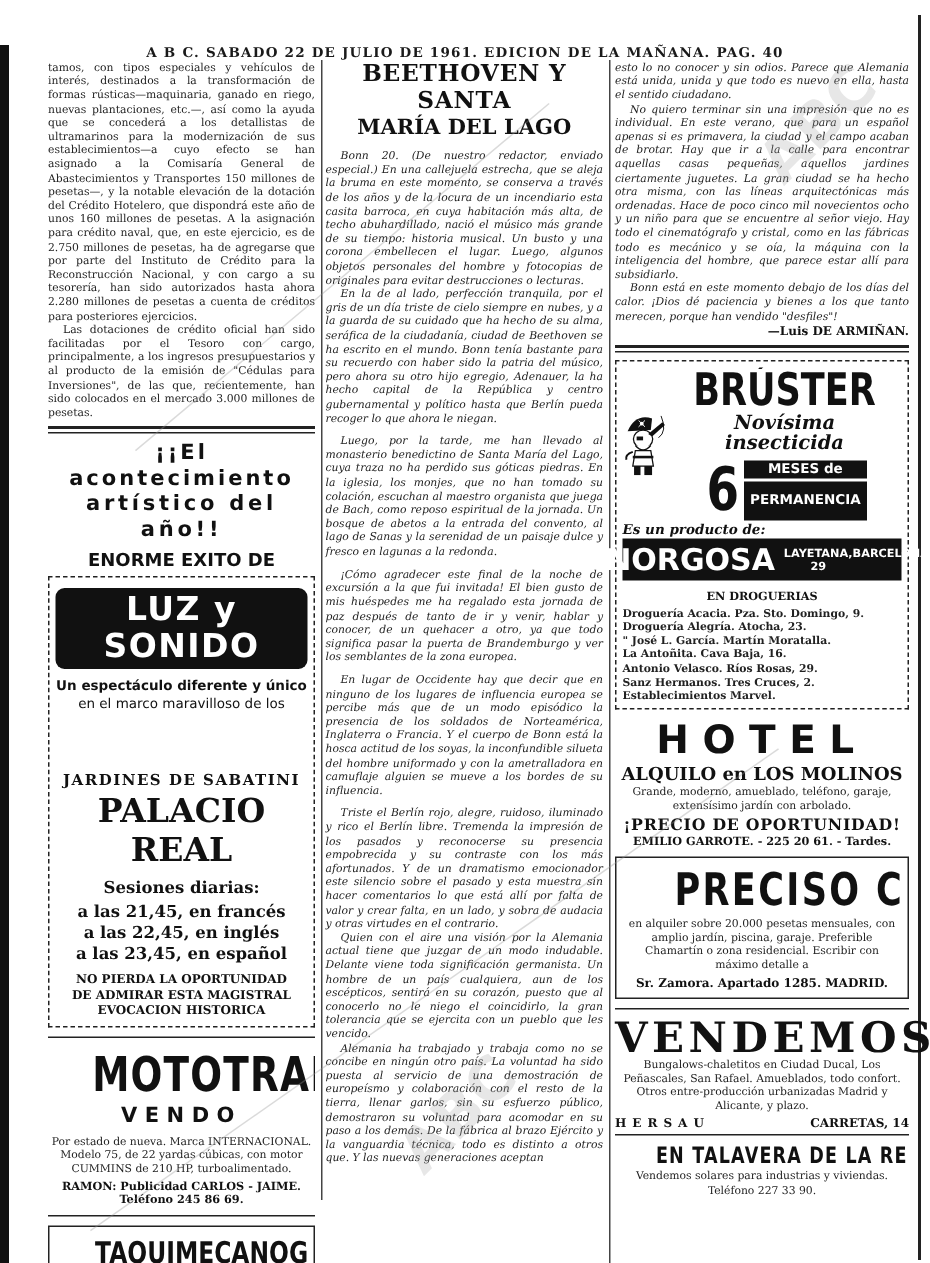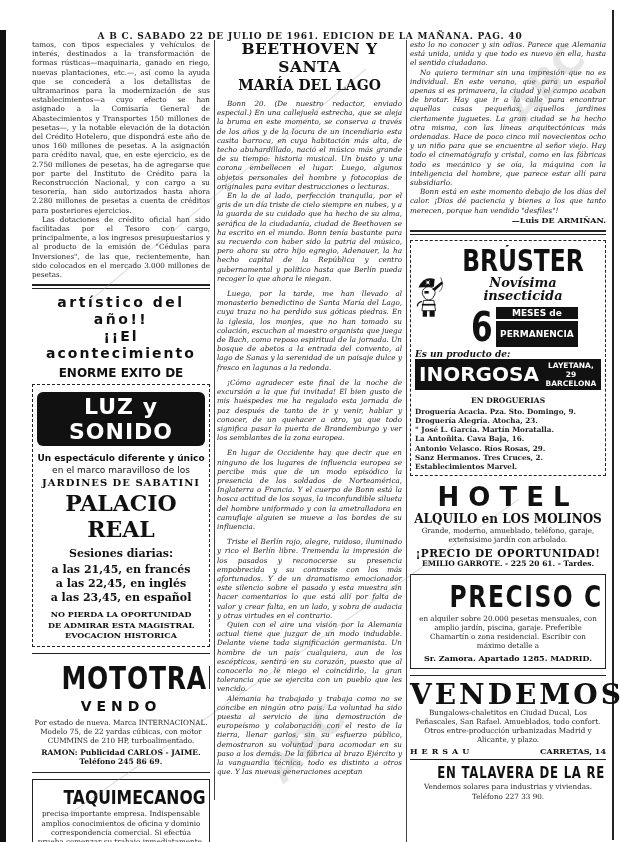--- a/index.html
+++ b/index.html
@@ -40,28 +40,28 @@
 
 <div class="col col1">
   <div class="body-text">
     <p>tamos, con tipos especiales y vehículos de interés, destinados a la transformación de formas rústicas—maquinaria, ganado en riego, nuevas plantaciones, etc.—, así como la ayuda que se concederá a los detallistas de ultramarinos para la modernización de sus establecimientos—a cuyo efecto se han asignado a la Comisaría General de Abastecimientos y Transportes 150 millones de pesetas—, y la notable elevación de la dotación del Crédito Hotelero, que dispondrá este año de unos 160 millones de pesetas. A la asignación para crédito naval, que, en este ejercicio, es de 2.750 millones de pesetas, ha de agregarse que por parte del Instituto de Crédito para la Reconstrucción Nacional, y con cargo a su tesorería, han sido autorizados hasta ahora 2.280 millones de pesetas a cuenta de créditos para posteriores ejercicios.</p>
     <p class="indent">Las dotaciones de crédito oficial han sido facilitadas por el Tesoro con cargo, principalmente, a los ingresos presupuestarios y al producto de la emisión de "Cédulas para Inversiones", de las que, recientemente, han sido colocados en el mercado 3.000 millones de pesetas.</p>
   </div>
 
   <div class="hr-double"></div>
 
   <div class="ad">
+    <div class="sans" style="font-size:14px; font-weight:bold; letter-spacing:2px; line-height:17px;">¡¡El acontecimiento</div>
     <div class="sans" style="font-size:14px; font-weight:bold; letter-spacing:2.5px; line-height:17px;">artístico del año!!</div>
-    <div class="sans" style="font-size:14px; font-weight:bold; letter-spacing:2px; line-height:17px;">¡¡El acontecimiento</div>
     <div class="sans" style="font-size:12px; font-weight:bold; margin-top:4px;">ENORME EXITO DE</div>
     <div class="ad-box" style="margin-top:4px; border-style:dashed;">
       <div class="black-band" style="font-size:22px; padding:2px 6px; margin:2px 0 6px; border-radius:6px; letter-spacing:1px;">LUZ y SONIDO</div>
       <div class="sans" style="font-size:9px; font-weight:bold; line-height:12px;">Un espectáculo diferente y único</div>
       <div class="sans" style="font-size:9px; font-weight:normal; line-height:12px;">en el marco maravilloso de los</div>
-      <div class="serif-b" style="font-size:10px; letter-spacing:1px; line-height:14px;">JARDINES DE SABATINI</div>
+      <div class="serif-b" style="font-size:10px; letter-spacing:1px; line-height:14px;margin-top:38px;">JARDINES DE SABATINI</div>
       <div class="serif-b" style="font-size:22px; line-height:26px;">PALACIO REAL</div>
       <div class="serif-b" style="font-size:11px; margin-top:5px;">Sesiones diarias:</div>
       <div class="serif-b" style="font-size:11px; line-height:14px; margin-top:3px;">a las 21,45, en francés</div>
       <div class="serif-b" style="font-size:11px; line-height:14px;">a las 22,45, en inglés</div>
       <div class="serif-b" style="font-size:11px; line-height:14px;">a las 23,45, en español</div>
       <div class="serif-b" style="font-size:8px; line-height:10.5px; margin-top:4px; padding:0 6px;">NO PIERDA LA OPORTUNIDAD DE ADMIRAR ESTA MAGISTRAL EVOCACION HISTORICA</div>
     </div>
   </div>
 
   <div class="sep"></div>
@@ -135,21 +135,21 @@
           <div style="display:flex; flex-direction:column; gap:2px;">
             <span class="black-band" style="font-size:9px; padding:1px 4px;">MESES de</span>
             <span class="black-band" style="font-size:9px; padding:8px 4px;">PERMANENCIA</span>
           </div>
         </div>
       </div>
     </div>
     <div class="serif-b italic" style="font-size:9px; text-align:left;">Es un producto de:</div>
     <div class="black-band" style="display:flex; align-items:center; justify-content:center; padding:2px 4px; gap:6px;">
       <span style="font-size:20px;">INORGOSA</span>
-      <span style="display:flex; flex-direction:column; font-size:7.5px; line-height:9px;">
+      <span style="display:flex; flex-direction:row; font-size:7.5px; line-height:9px;">
         <span>LAYETANA, 29</span>
         <span>BARCELONA</span>
       </span>
     </div>
     <div class="serif-b" style="font-size:7.5px; margin-top:6px;">EN DROGUERIAS</div>
     <div class="body-text" style="text-align:left; margin-top:2px; font-weight:bold;">
       <div>Droguería Acacia. Pza. Sto. Domingo, 9.</div>
       <div>Droguería Alegría. Atocha, 23.</div>
       <div>"  José L. García. Martín Moratalla.</div>
       <div>La Antoñita. Cava Baja, 16.</div>

